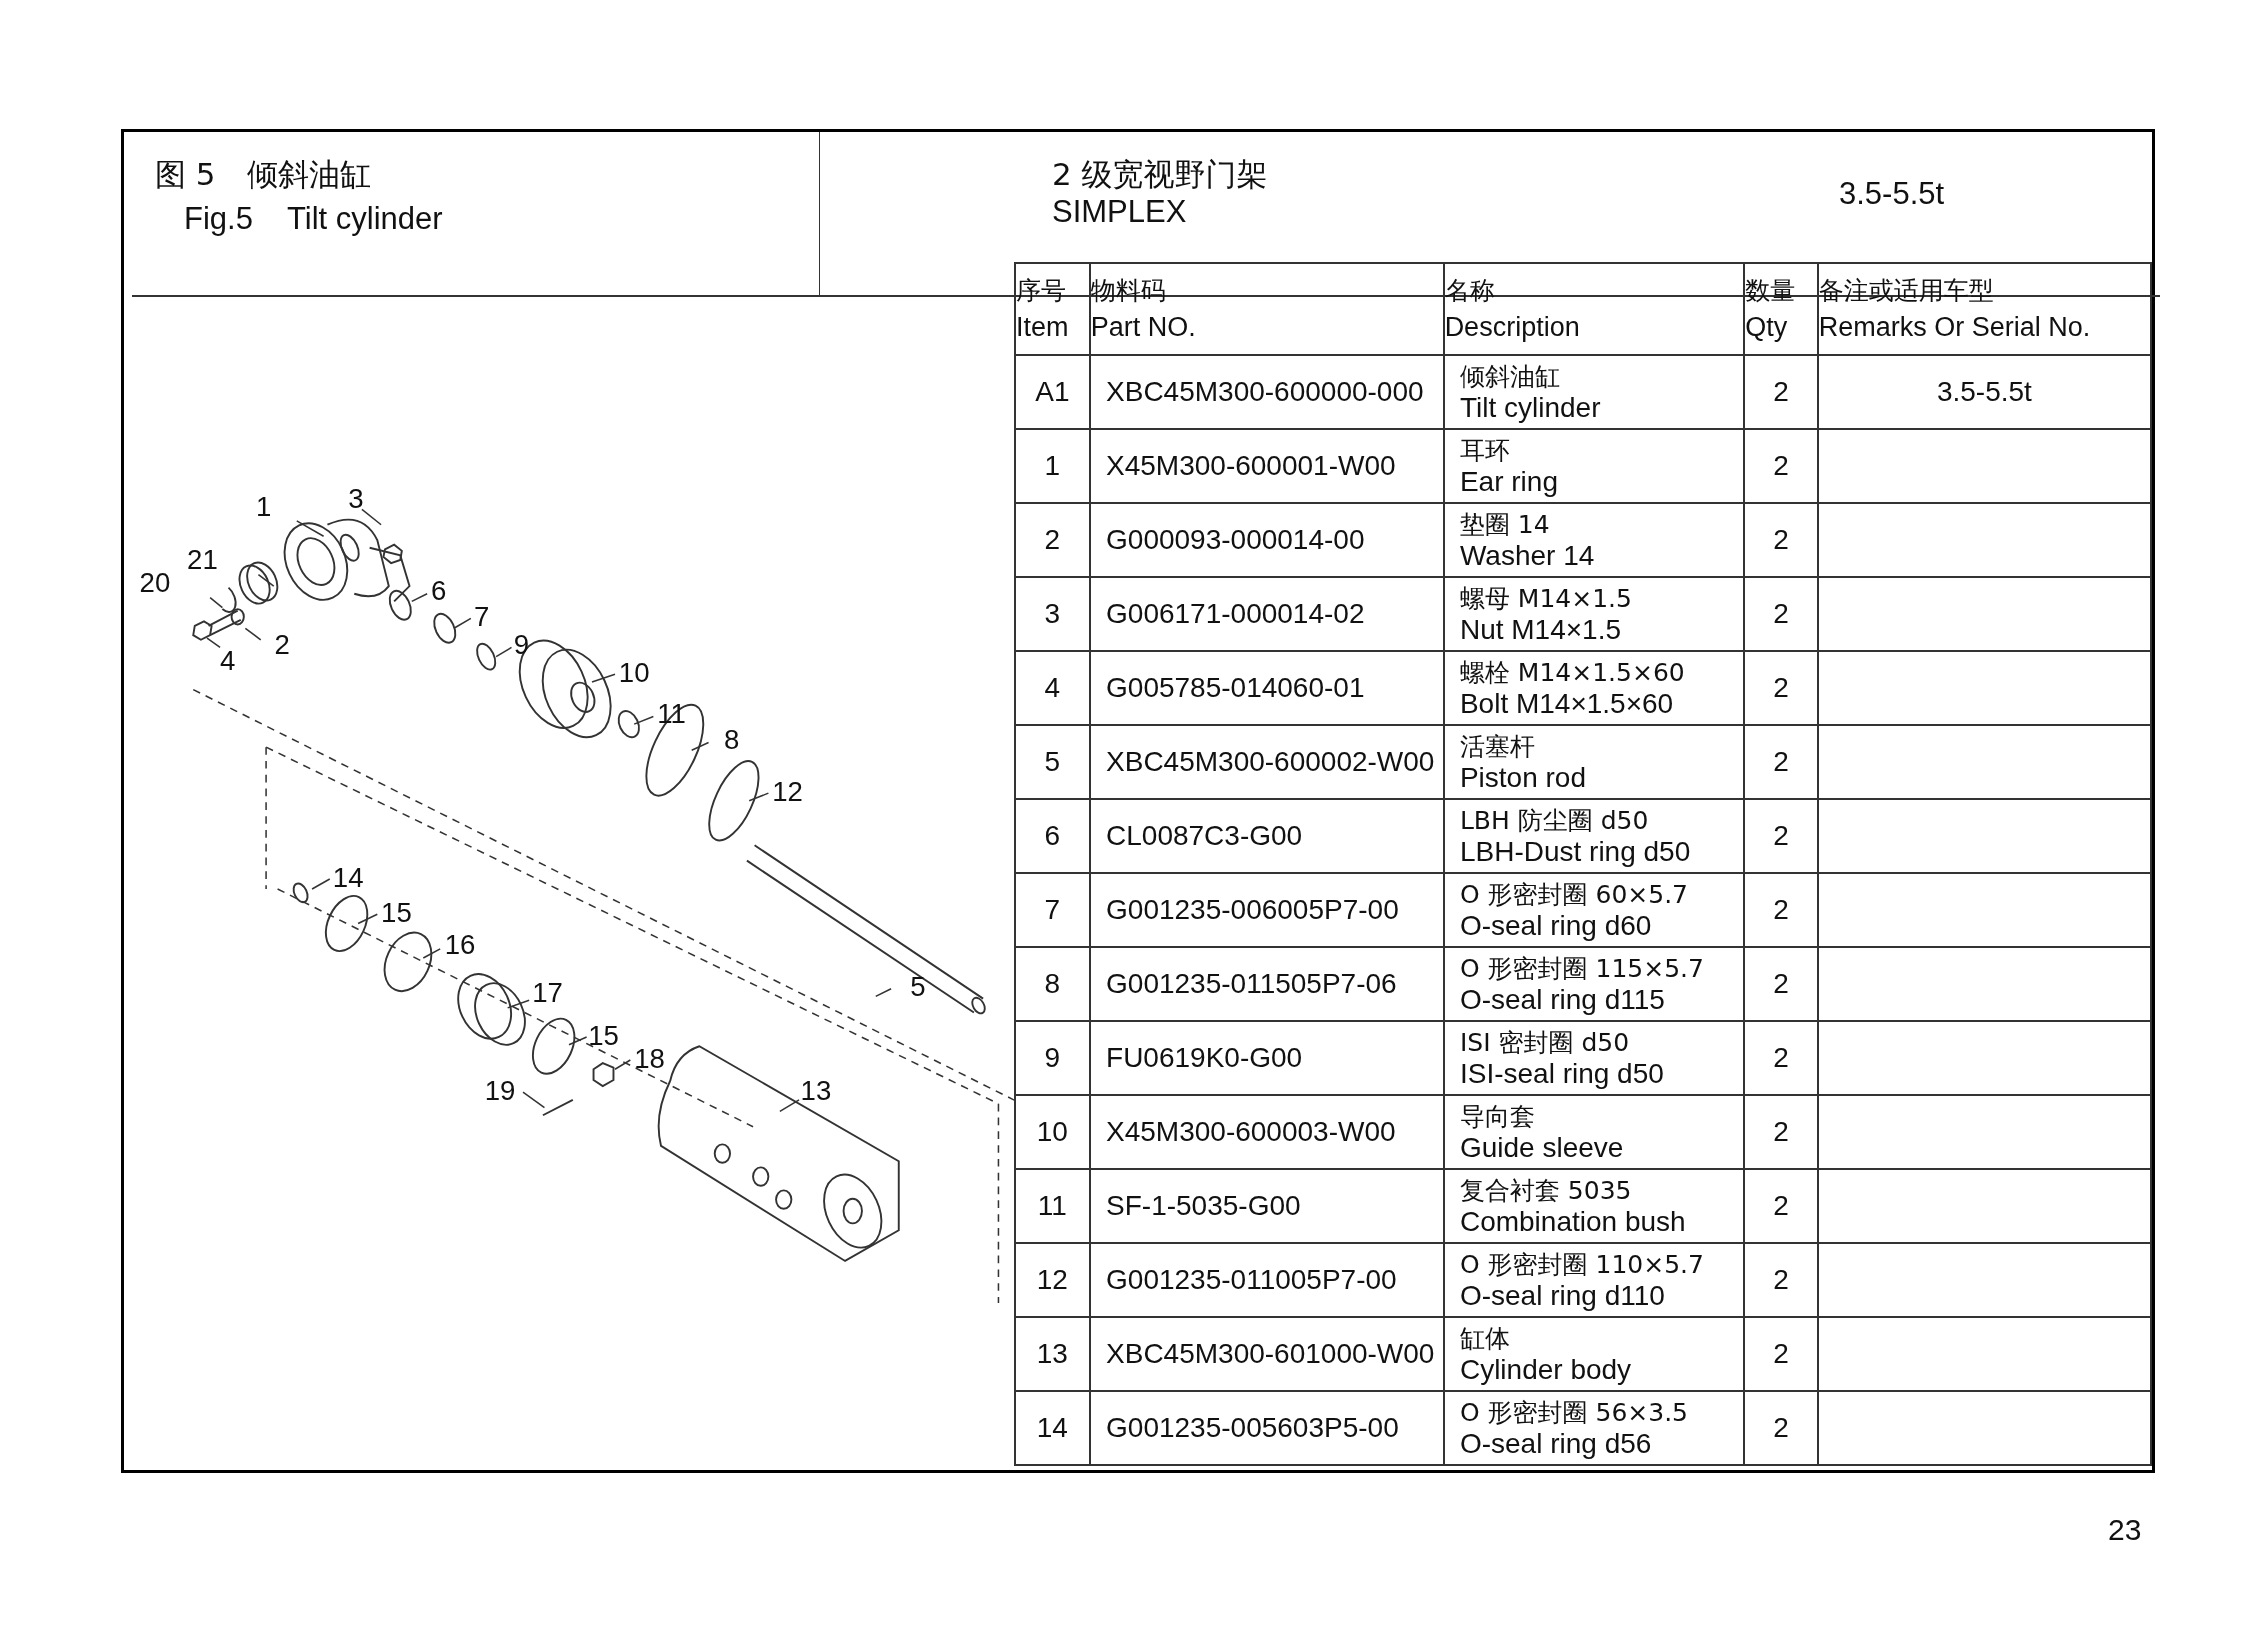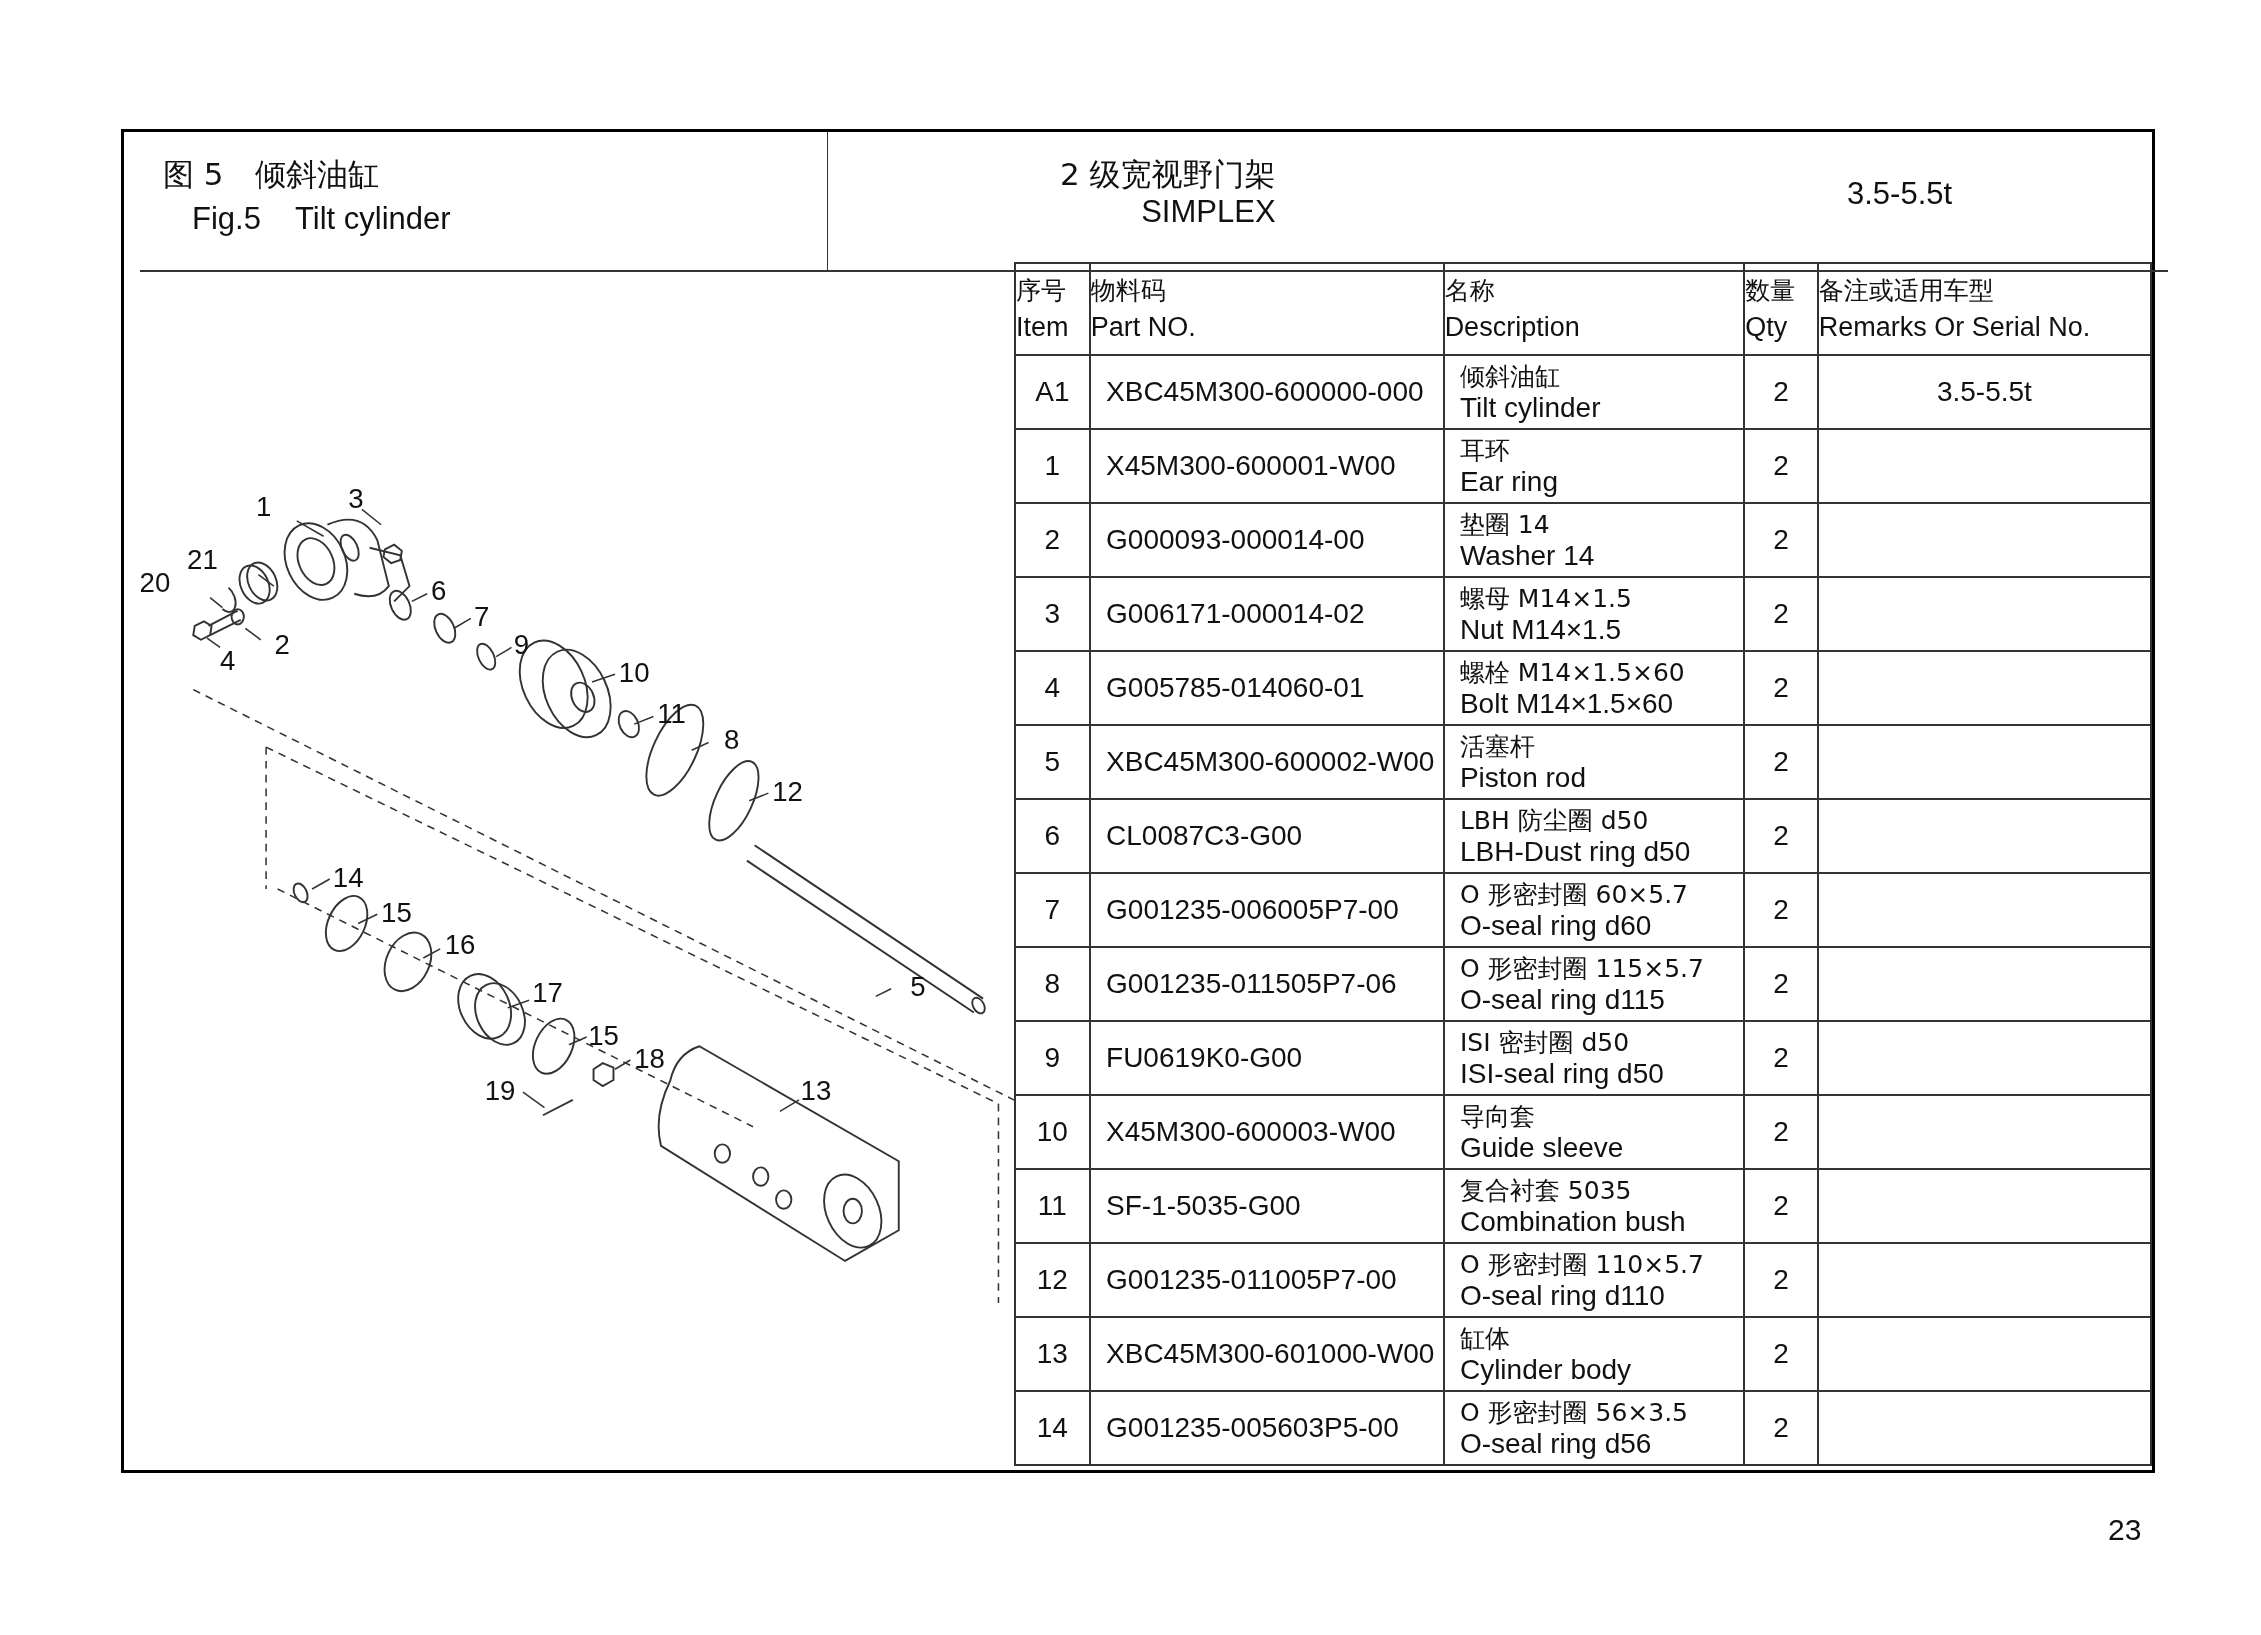--- a/index.html
+++ b/index.html
@@ -1,26 +1,26 @@
 <!DOCTYPE html>
 <html style="font-size:12.3px"><head>
 <meta charset="utf-8">
 <style>
   html, body { margin:0; padding:0; background:#ffffff; }
   body { width:2261px; height:1635px; position:relative; overflow:hidden;
          font-family:"Liberation Sans", "DejaVu Sans", sans-serif; color:#111; }
   .frame { position:absolute; left:121px; top:129px; width:2034px; height:1344px;
            border:3.8px solid #000; box-sizing:border-box; }
-  .hdr { position:absolute; left:16px; top:0; width:100%; height:140px; border-bottom:2.3px solid #333; box-sizing:border-box; }
+  .hdr { position:absolute; left:8px; top:0; width:100%; height:165px; border-bottom:2.3px solid #333; box-sizing:border-box; }
   .hdr-left { position:absolute; left:0; top:0; width:688px; height:100%; border-right:1.5px solid #333; box-sizing:border-box; }
   .fig-cn { position:absolute; left:23px; top:21.5px; font-size:31px; font-family:"DejaVu Sans", sans-serif; }
   .fig-cn .num { display:inline-block; width:92px; }
   .fig-en { position:absolute; left:20px; top:69px; font-size:31px; }
   .fig-en .num { display:inline-block; width:103px;margin-left:32px; }
-  .mast { position:absolute; top:23px; text-align:right; font-size:31px; line-height:38px; }
+  .mast { position:absolute; top:23px; text-align:left; font-size:31px; line-height:38px; }
   .mast .cn { font-family:"DejaVu Sans", sans-serif; }
   .tonnage { position:absolute; left:1707px; top:44px; font-size:31px; }
   .diagram { position:absolute; left:0; top:132px; width:890px; height:1204px; }
   table.parts { position:absolute; left:890px; top:130px; border-collapse:collapse; table-layout:fixed; }
   table.parts td, table.parts th { border:2.3px solid #333; padding:0; box-sizing:border-box; }
   table.parts th { height:92px; font-weight:normal; font-size:27px; line-height:37px; text-align:left; vertical-align:middle; }
   table.parts th .cn { font-family:"DejaVu Sans", sans-serif; font-size:25px; }
   table.parts td { height:74px; font-size:28px; vertical-align:middle; }
   td.item { text-align:center; }
   td.pn { padding-left:15.3px !important; white-space:nowrap; }

